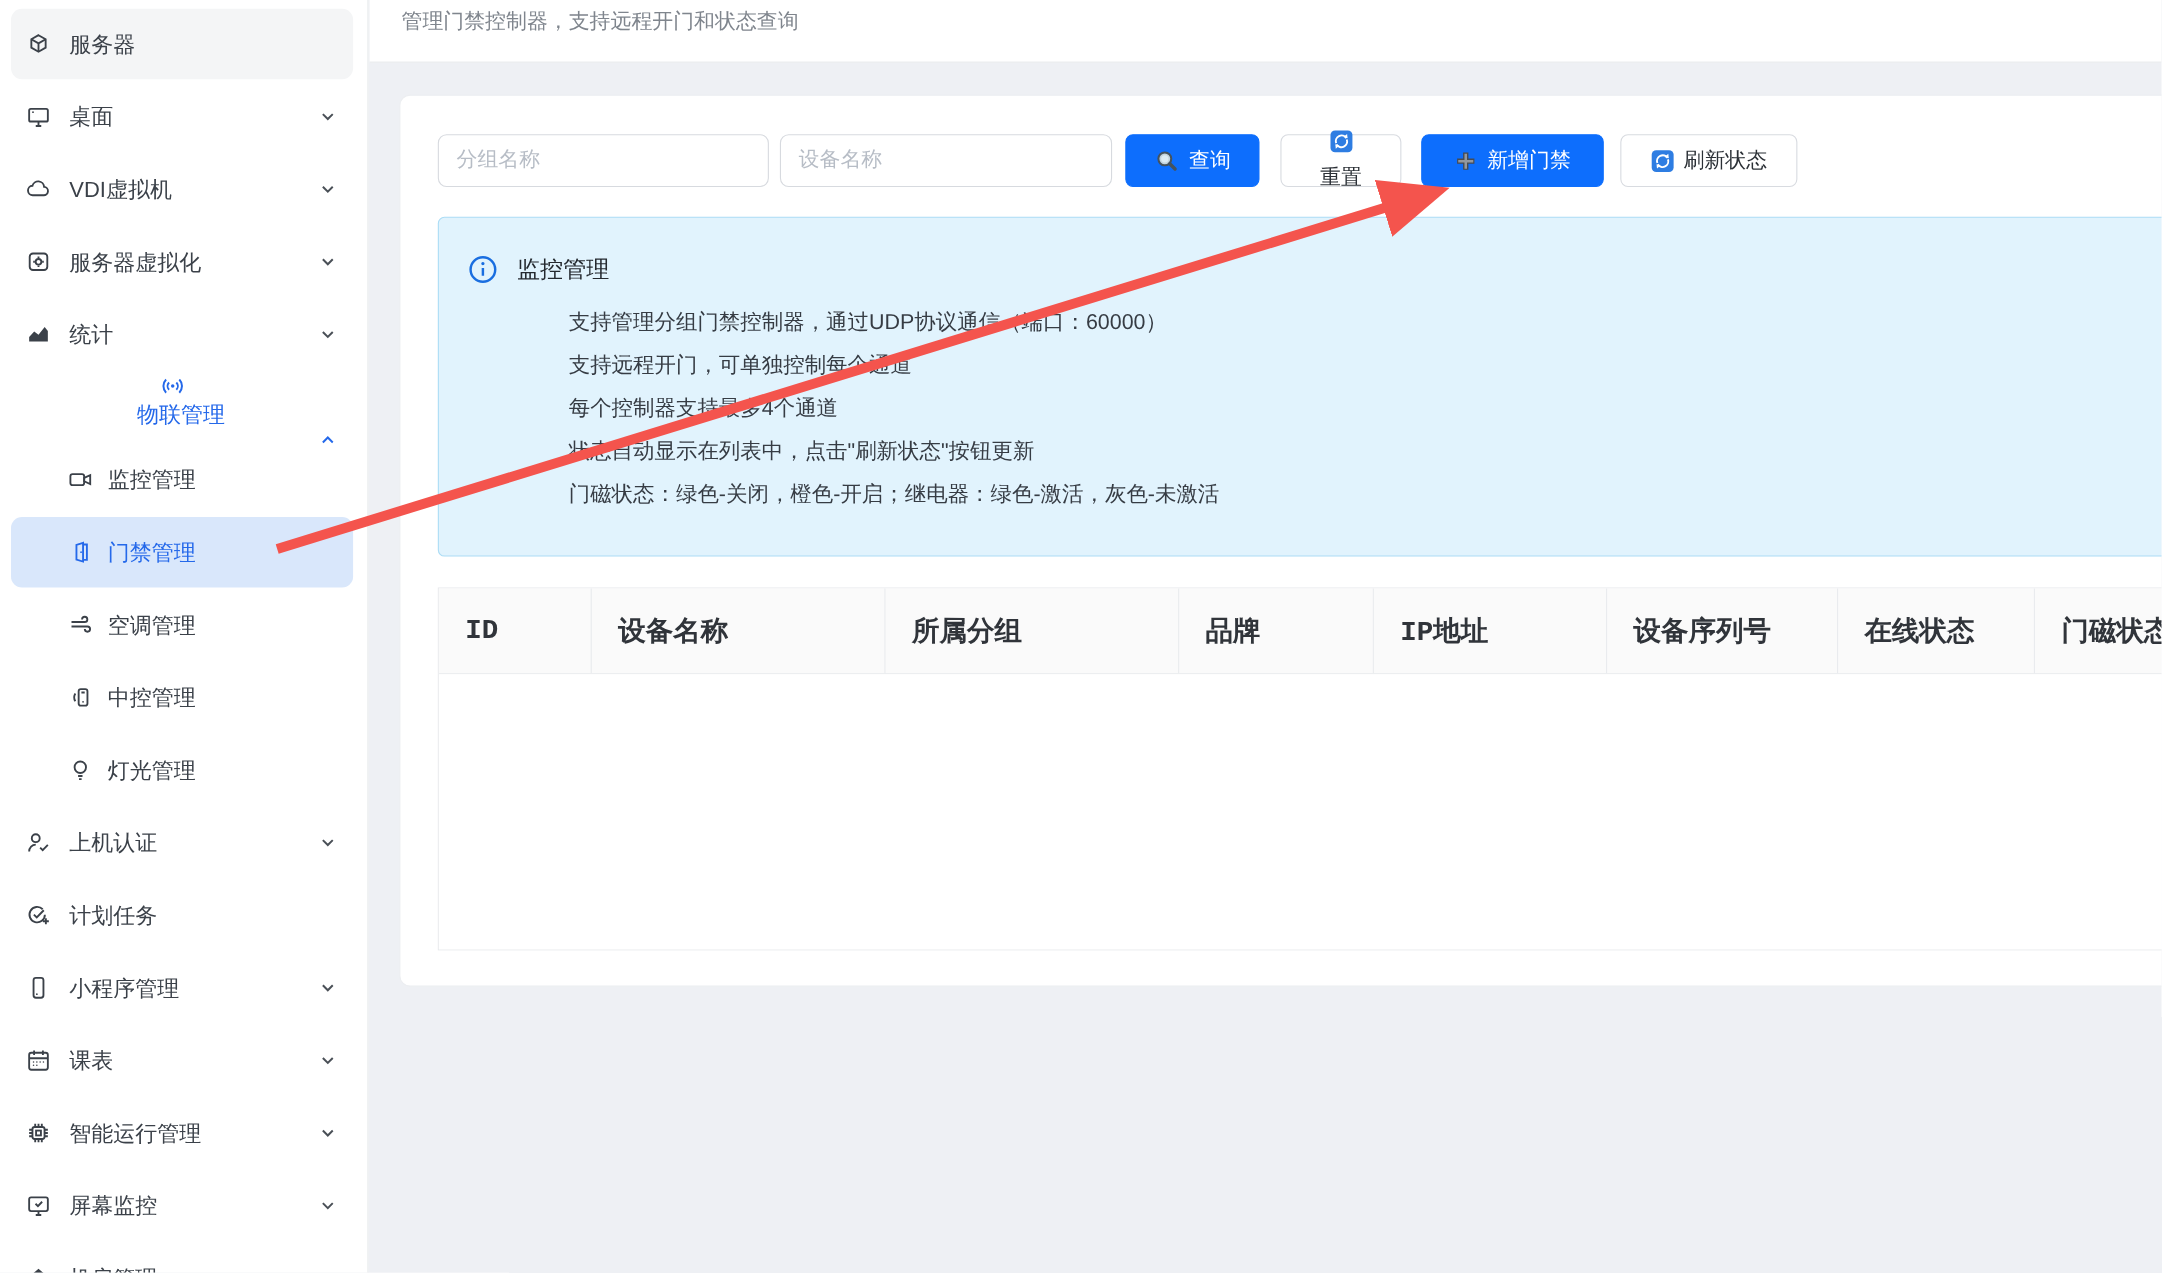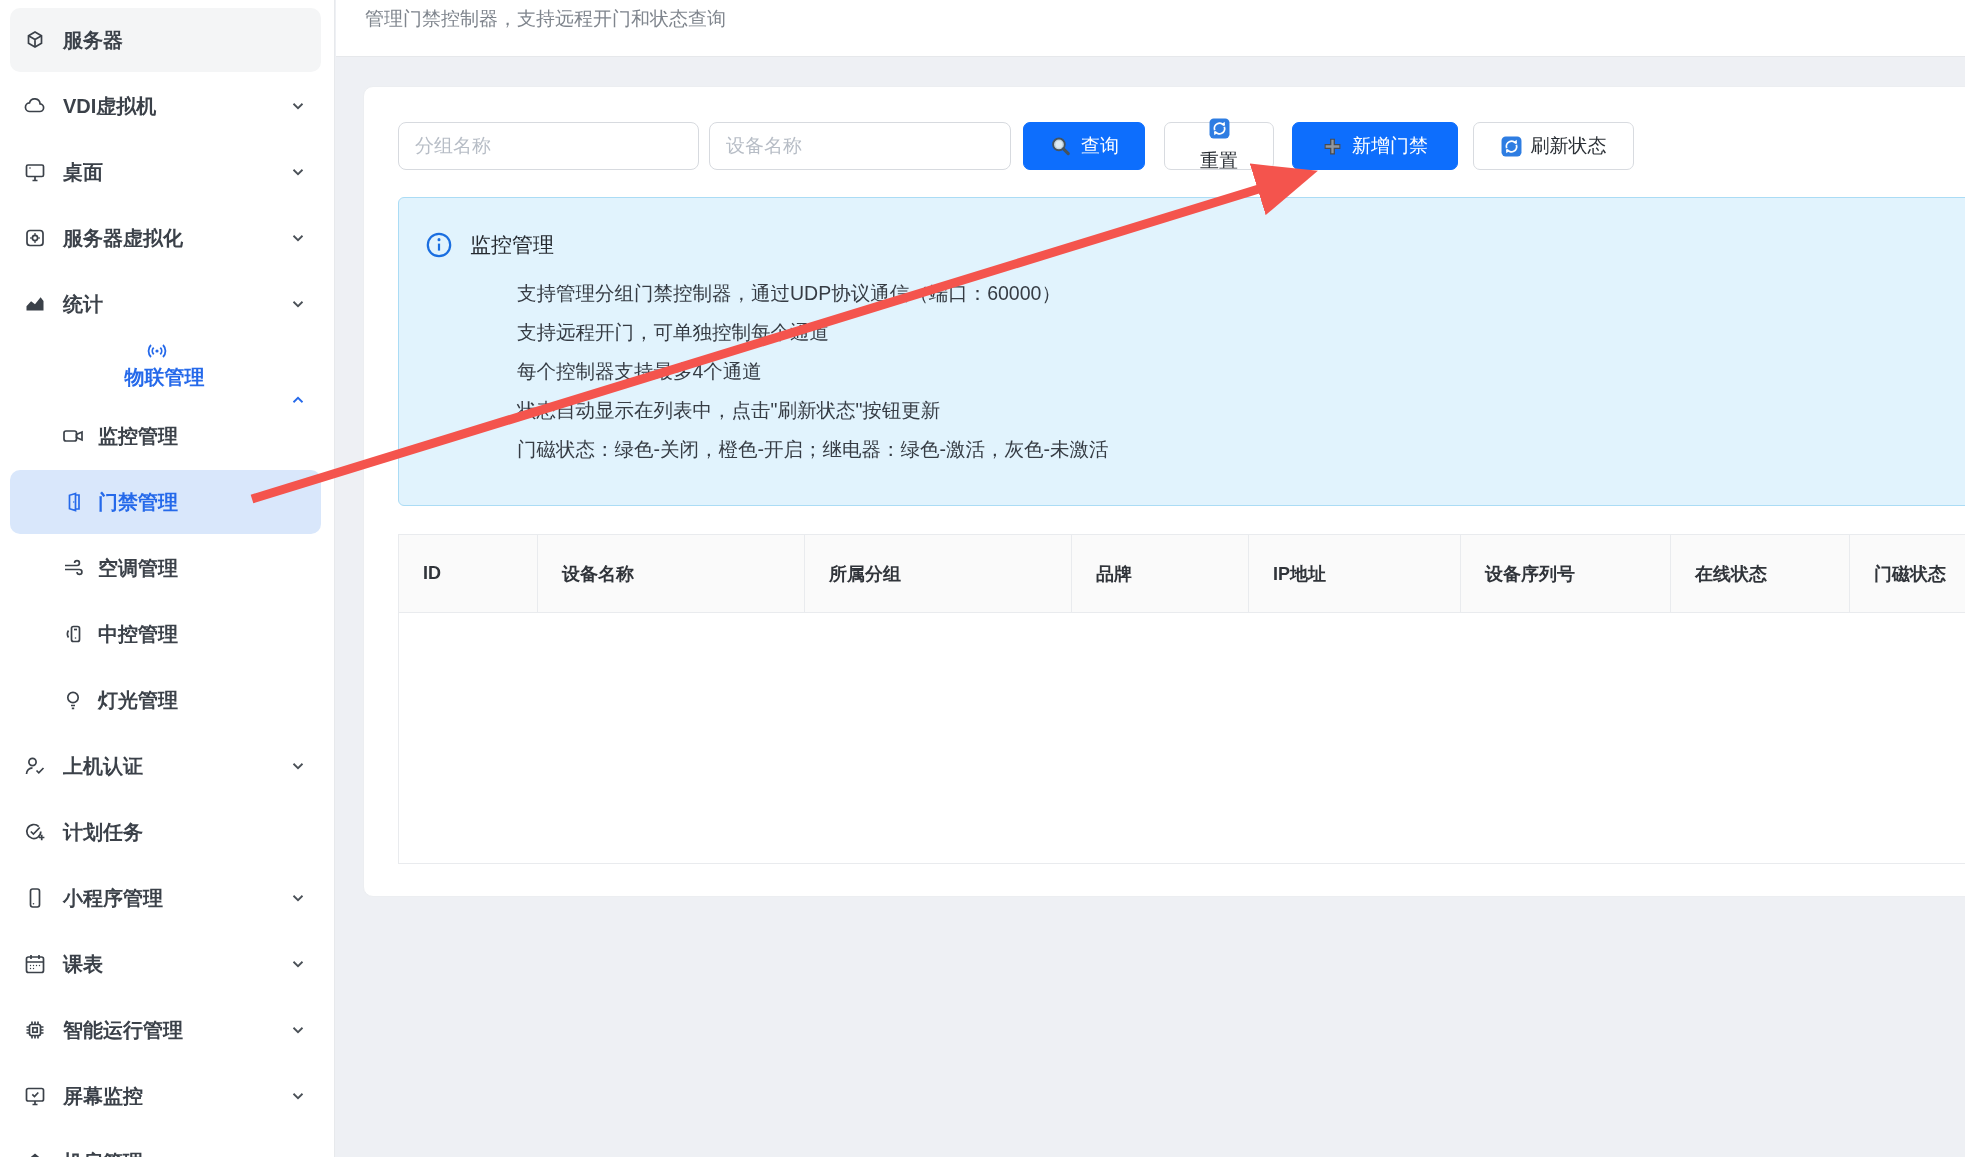--- a/index.html
+++ b/index.html
@@ -19,21 +19,21 @@
   .nav-item .ico{width:26px;height:26px;display:flex;align-items:center;justify-content:center;margin-right:15px;flex:none;}
   .nav-item .ico svg{display:block;}
   .nav-item.bg-gray{background:#f4f5f6;}
   .nav-item.sub{padding-left:50px;}
   .nav-item.sub .ico{margin-right:12px;}
   .nav-item.selected{background:#d9e7fb;color:#2569ea;}
   .nav-item.parent-active{color:#2569ea;flex-direction:column;}
   .chev{margin-left:auto;color:#4a5057;display:flex;}
   .parent-active .chev{color:#2569ea;}
   .chev.up svg{transform:rotate(180deg);}
-  .nav-label{white-space:nowrap;font-weight:bold;}
+  .nav-label{white-space:nowrap;}
   
   .topbar{
     position:absolute;left:336px;top:0;width:1629px;height:57px;background:#fff;
     border-bottom:1px solid #e6e8eb;box-sizing:border-box;
   }
   .subtitle{position:absolute;left:29px;top:6px;font-size:19px;color:#7f858d;}
   
   .main{position:absolute;left:336px;top:58px;width:1629px;height:1099px;}
   .panel{
     position:absolute;left:27px;top:28px;width:1680px;height:811px;background:#fff;
@@ -65,21 +65,21 @@
   .info-lines{position:absolute;left:118px;top:76px;}
   .info-line{margin:0;font-size:19.5px;line-height:39px;color:#363c44;white-space:nowrap;}
   
   .table{
     position:absolute;left:34px;top:447px;right:0;height:330px;
     border:1px solid #e9ebee;box-sizing:border-box;background:#fff;
   }
   .thead{display:flex;height:78px;background:#fafafa;border-bottom:1px solid #e9ebee;box-sizing:border-box;}
   .th{
     box-sizing:border-box;border-right:1px solid #e9ebee;display:flex;align-items:center;
-    padding-left:24px;font-weight:bold;font-size:18px;color:#30343a;white-space:nowrap;flex:none;
+    padding-left:24px;font-weight:bold;font-size:25px;color:#30343a;white-space:nowrap;flex:none;font-family:Liberation Mono, monospace;
   }
   .th:last-child{border-right:none;flex:1;}
   .tbody{height:250px;background:#fff;}
   
   .arrow-overlay{position:absolute;left:0;top:0;width:1965px;height:1157px;pointer-events:none;z-index:50;}
 </style>
 </head>
 <body>
 
 <aside class="sidebar">
@@ -90,40 +90,40 @@
           <path d="M12 4l6.5 3.7v7.6L12 19l-6.5-3.7V7.7z"></path>
           <path d="M5.5 7.7L12 11.4l6.5-3.7M12 11.4V19"></path>
         </svg>
     </span>
     <span class="nav-label">服务器</span>
   </div>
 
   <div class="nav-item">
     <span class="ico">
       <svg width="24" height="24" viewBox="0 0 24 24" fill="none" stroke="currentColor" stroke-width="1.7">
-          <path d="M7 17.5h9.5a3.8 3.8 0 0 0 .6-7.6 5.4 5.4 0 0 0-10.6-1A3.7 3.7 0 0 0 7 17.5z"></path>
-        </svg>
-    </span>
-    <span class="nav-label">VDI虚拟机</span>
-    <span class="chev">
-        <svg width="18" height="18" viewBox="0 0 18 18" fill="none" stroke="currentColor" stroke-width="1.8">
-          <path d="M4.5 6.75l4.5 4.5 4.5-4.5"></path>
-        </svg>
-      </span>
-  </div>
-
-  <div class="nav-item">
-    <span class="ico">
-      <svg width="24" height="24" viewBox="0 0 24 24" fill="none" stroke="currentColor" stroke-width="1.7">
           <rect x="3.5" y="5" width="17" height="11.5" rx="1.5"></rect>
           <path d="M9.5 20.5h5M12 16.5v4"></path>
           <circle cx="7" cy="8" r="0.8" fill="currentColor" stroke="none"></circle>
         </svg>
     </span>
     <span class="nav-label">桌面</span>
+    <span class="chev">
+        <svg width="18" height="18" viewBox="0 0 18 18" fill="none" stroke="currentColor" stroke-width="1.8">
+          <path d="M4.5 6.75l4.5 4.5 4.5-4.5"></path>
+        </svg>
+      </span>
+  </div>
+
+  <div class="nav-item">
+    <span class="ico">
+      <svg width="24" height="24" viewBox="0 0 24 24" fill="none" stroke="currentColor" stroke-width="1.7">
+          <path d="M7 17.5h9.5a3.8 3.8 0 0 0 .6-7.6 5.4 5.4 0 0 0-10.6-1A3.7 3.7 0 0 0 7 17.5z"></path>
+        </svg>
+    </span>
+    <span class="nav-label">VDI虚拟机</span>
     <span class="chev">
         <svg width="18" height="18" viewBox="0 0 18 18" fill="none" stroke="currentColor" stroke-width="1.8">
           <path d="M4.5 6.75l4.5 4.5 4.5-4.5"></path>
         </svg>
       </span>
   </div>
 
   <div class="nav-item">
     <span class="ico">
       <svg width="24" height="24" viewBox="0 0 24 24" fill="none" stroke="currentColor" stroke-width="1.7">

